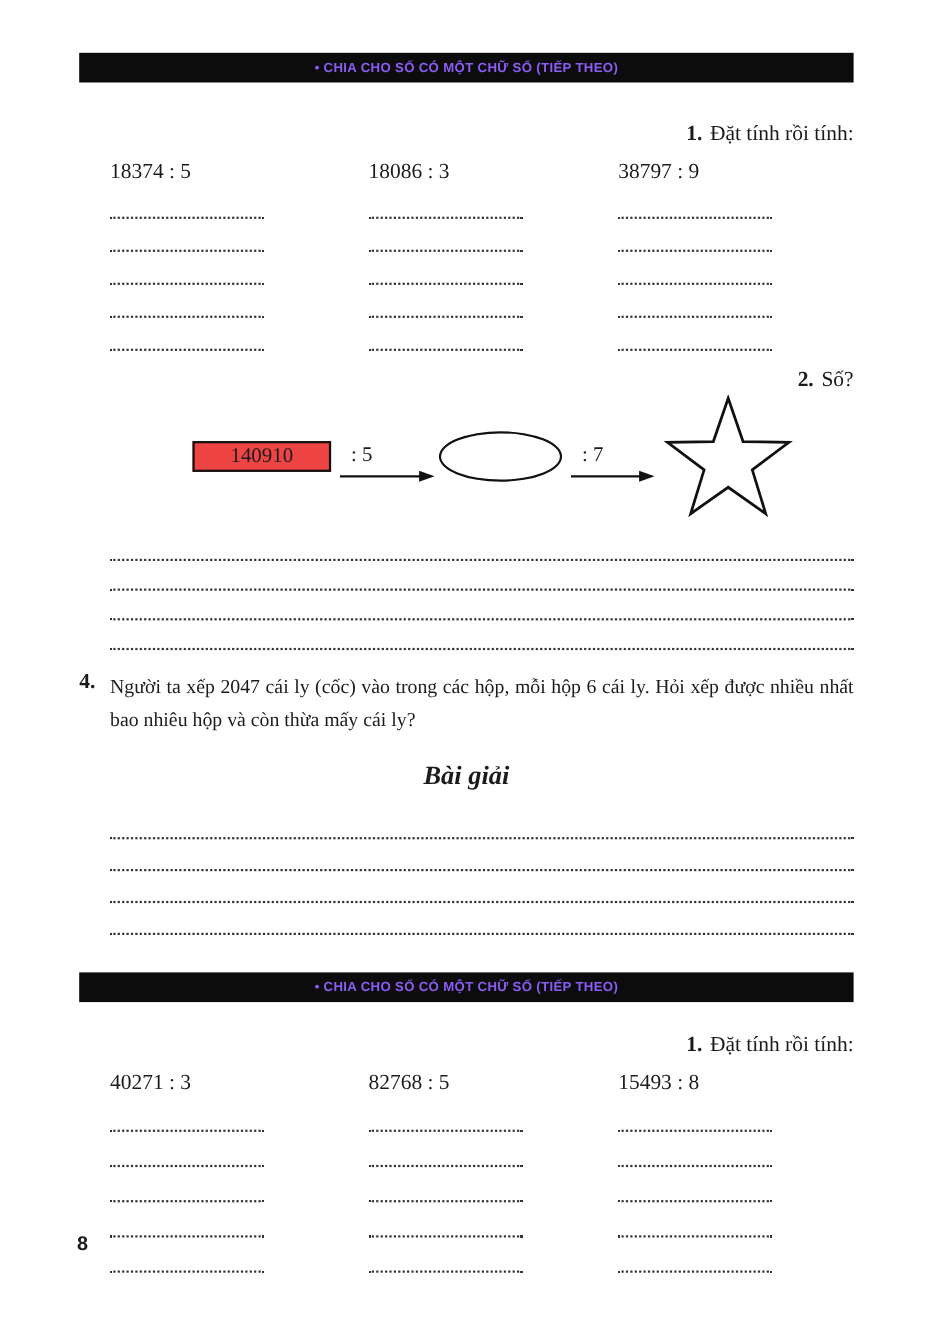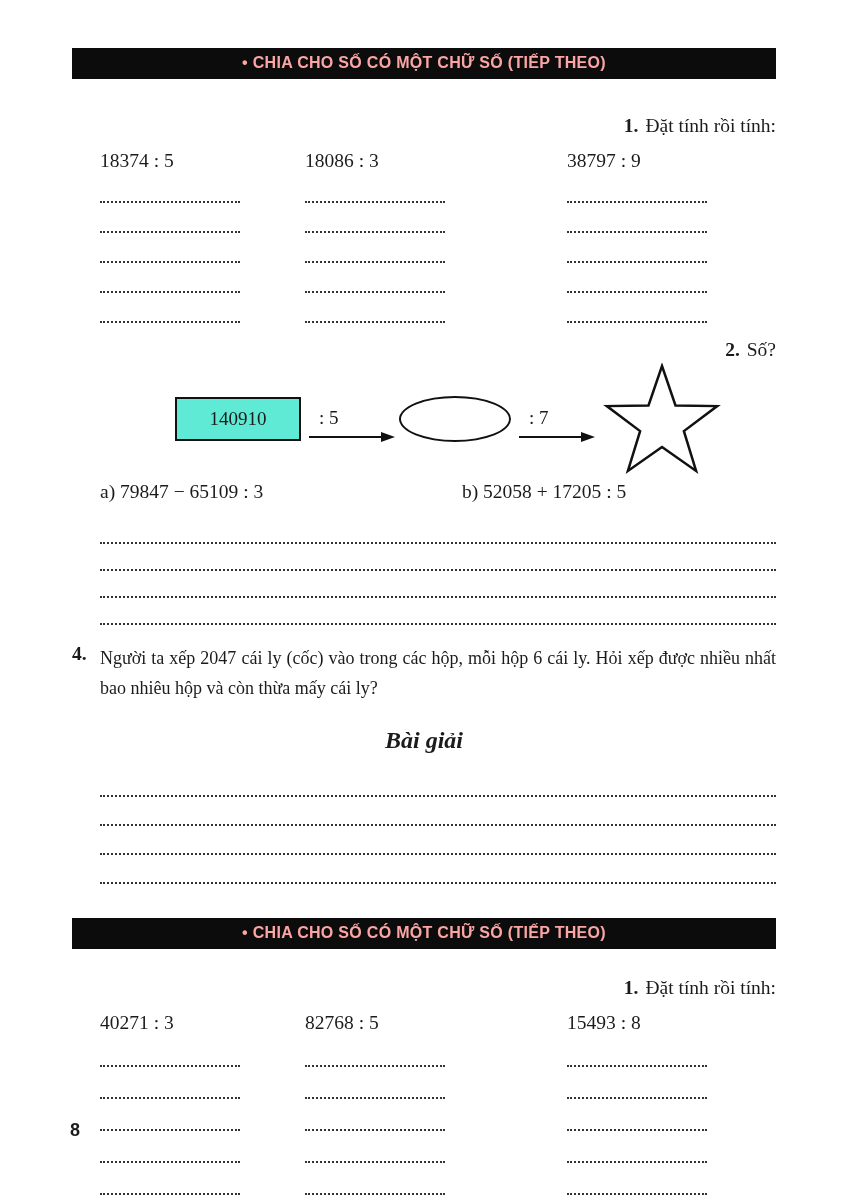--- a/index.html
+++ b/index.html
@@ -11,61 +11,61 @@
     position: relative;
     overflow: hidden;
   }
   .page {
     position: relative;
     width: 846px; height: 1200px;
     padding: 48px 70px 0 72px;
   }
   .header-bar {
     background: #0c0c0c;
-    color: #fca5a5;
+    color: #8b5cf6;
     text-align: center;
     font-family: "Liberation Sans", sans-serif;
     font-weight: bold;
-    font-size: 16px;
+    font-size: 12px;
     letter-spacing: 0.3px;
     padding: 6px 0 7px 0;
   }
   .ex-head { font-size: 19.5px; line-height: 26px; text-align: right; }
   .ex-num { font-weight: bold; margin-right: 7px; }
   .mt34 { margin-top: 34px; }
   .mt26 { margin-top: 26px; }
   .mt14 { margin-top: 14px; }
 
   .cols { display: flex; padding-left: 28px; margin-top: 10px; align-items: flex-end; }
   .col { width: 145px; }
-  .col.c2 { margin-left: 60px; }
-  .col.c3 { margin-left: 117px; }
+  .col.c2 { margin-left: 90px; }
+  .col.c3 { margin-left: 82px; }
   .problem { font-size: 19.5px; line-height: 24px; }
   .ans-line { height: 30px; width: 140px; border-bottom: 2px dotted #333; }
   .col .ans-line:first-of-type { margin-top: 6px; }
   .sec2 .ans-line { height: 32px; }
 
   .full-line {
     height: 27px; width: 676px; margin-left: 28px;
     border-bottom: 2px dotted #333;
   }
   .full-line.first { margin-top: 14px; }
   .full-line.tall { height: 29px; }
 
   
   .diagram {
     display: flex; align-items: center;
     margin-left: 103px; margin-top: 2px;
     height: 108px;
   }
   .rect-box {
-    width: 126px; height: 44px;
+    width: 126px; height: 28px;
     border: 2px solid #111;
     display: flex; align-items: center; justify-content: center;
-    font-size: 19px; background: #5eead4;
+    font-size: 19px; background: #ef4444;
   }
   .arrow-group {
     display: flex; flex-direction: column; align-items: flex-start;
     margin: 0 4px 0 8px;
     transform: translateY(6px);
   }
   .arrow-group .op { font-size: 19px; margin: 0 0 1px 10px; }
   .ellipse {
     width: 112px; height: 46px;
     border: 2px solid #111; border-radius: 50%;
@@ -158,24 +158,20 @@
         <polygon points="76,7 62,2 62,12" fill="#111"></polygon>
       </svg>
     </div>
     <div class="star-wrap">
       <svg width="122" height="112" viewBox="0 0 122 112">
         <polygon points="61,3 74.5,42.4 116.2,43.1 82.9,68.1 95.1,108 61,84 26.9,108 39.1,68.1 5.8,43.1 47.5,42.4" fill="#ffffff" stroke="#111" stroke-width="2.5" stroke-linejoin="miter"></polygon>
       </svg>
     </div>
   </div>
 
-  <div class="expr-row">
-    <div class="expr-a">a) 79847 − 65109 : 3</div>
-    <div>b) 52058 + 17205 : 5</div>
-  </div>
   <div class="full-line first"></div>
   <div class="full-line"></div>
   <div class="full-line"></div>
   <div class="full-line"></div>
 
   <div class="word-problem">
     <span class="ex-num">4.</span>
     <div class="wp-text">Người ta xếp 2047 cái ly (cốc) vào trong các hộp, mỗi hộp 6 cái ly. Hỏi xếp được nhiều nhất bao nhiêu hộp và còn thừa mấy cái ly?</div>
   </div>
   <div class="solution-heading">Bài giải</div>

